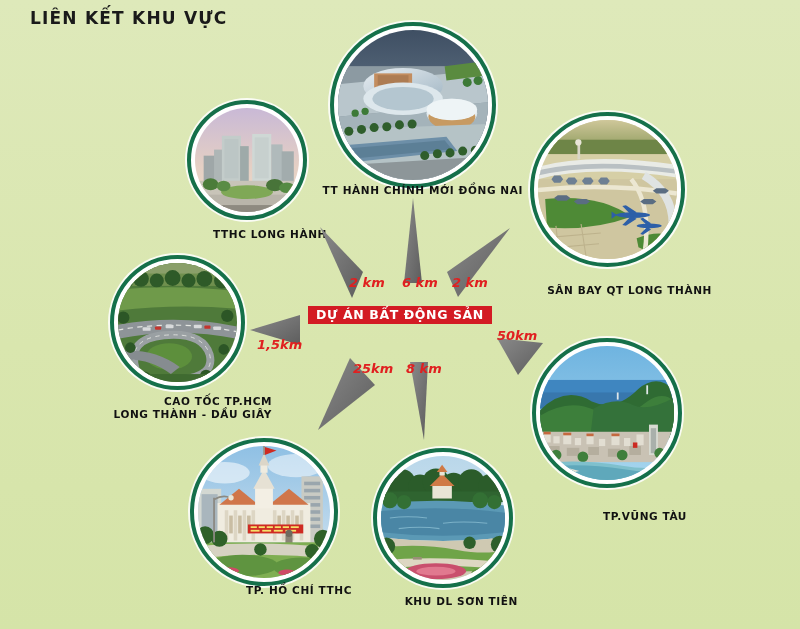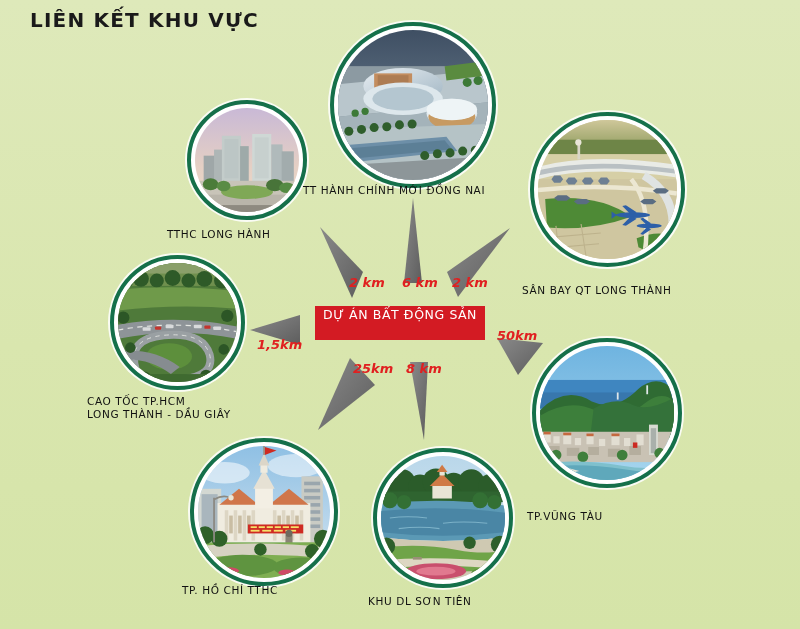--- a/index.html
+++ b/index.html
@@ -19,21 +19,21 @@
     width: 800px;
     height: 629px;
     background: linear-gradient(180deg, #dee9ba 0%, #d9e6ae 55%, #d5e4a8 100%);
   }
 
   
   .title {
     position: absolute;
     left: 30px;
     top: 8px;
-    font-size: 20px;
+    font-size: 17px;
     font-weight: bold;
     letter-spacing: 1.2px;
     color: #1a1a1a;
     font-family: "DejaVu Sans", sans-serif;
   }
 
   
   .node { position: absolute; }
   .circle {
     position: absolute;
@@ -49,23 +49,23 @@
     left: 2px; top: 2px; right: 2px; bottom: 2px;
     border-radius: 50%;
     overflow: hidden;
     border: 2px solid #ffffff;
     box-sizing: border-box;
   }
   .scene { position: absolute; inset: 0; }
 
   .caption {
     position: absolute;
-    text-align: left;
+    text-align: right;
     font-size: 10.5px;
-    font-weight: normal;
+    font-weight: bold;
     letter-spacing: 0.6px;
     color: #111;
     line-height: 13px;
     font-family: "DejaVu Sans", sans-serif;
     white-space: pre-line;
   }
 
   
   .center-label {
     position: absolute;
@@ -73,23 +73,23 @@
     top: 305px;
     width: 200px;
     text-align: center;
     z-index: 40;
   }
   .center-top {
     display: inline-block;
     background: #d31b23;
     color: #ffffff;
     font-size: 12.5px;
-    font-weight: normal;
+    font-weight: bold;
     letter-spacing: 0.6px;
-    padding: 2px 8px 18px 8px;
+    padding: 2px 8px 2px 8px;
     font-family: "DejaVu Sans", sans-serif;
     white-space: nowrap;
     line-height: 14px;
   }
   .center-bottom {
     color: #d31b23;
     font-size: 19px;
     font-weight: bold;
     letter-spacing: 0.4px;
     font-family: "DejaVu Sans", sans-serif;

